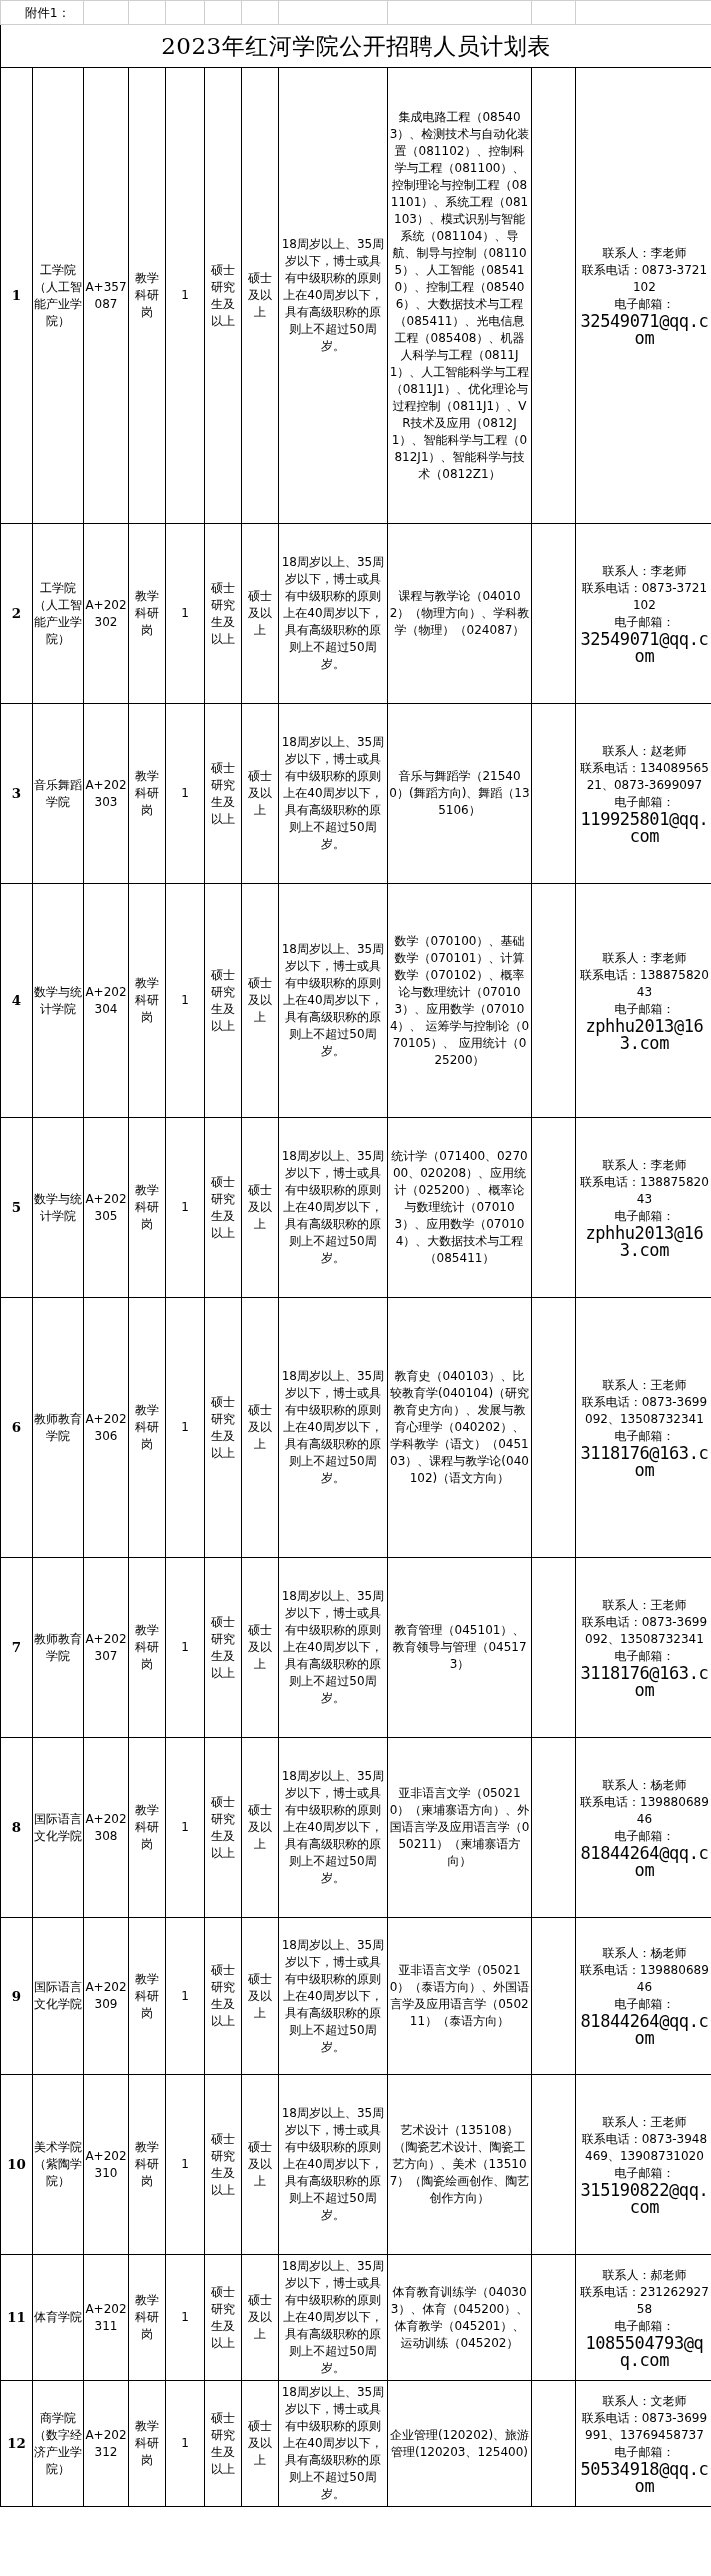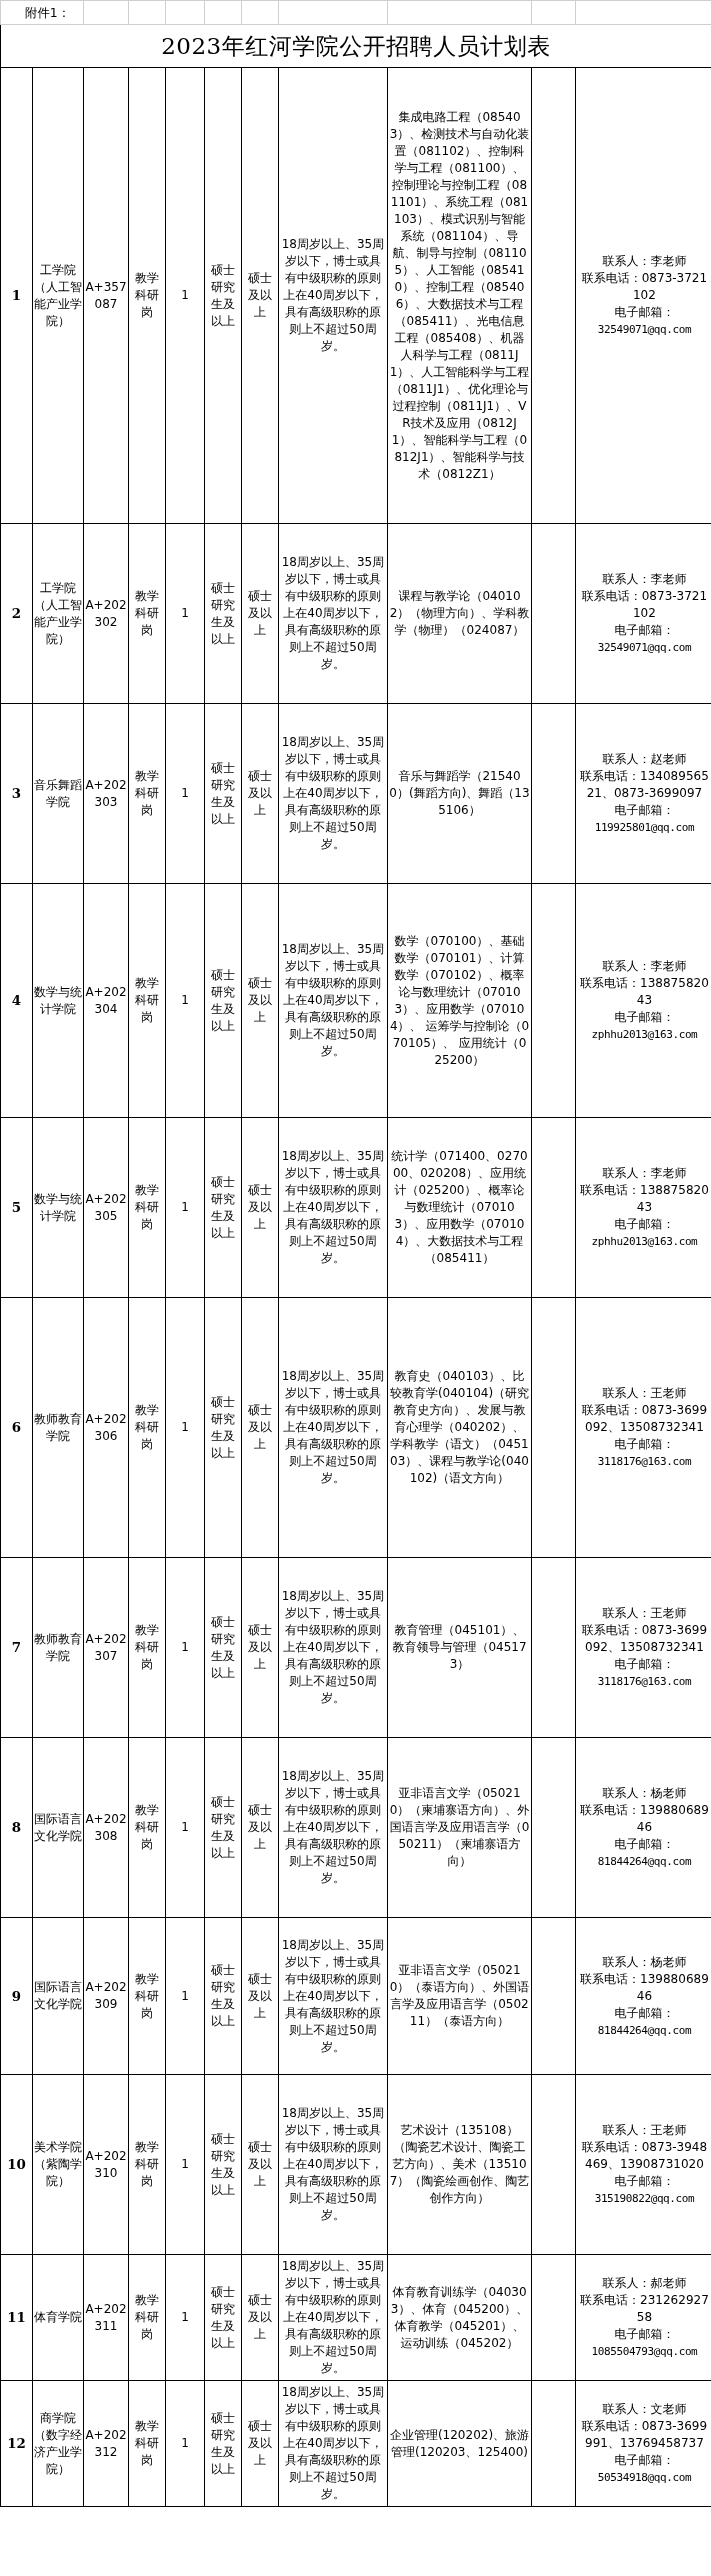--- a/index.html
+++ b/index.html
@@ -8,21 +8,21 @@
   table { border-collapse:collapse; table-layout:fixed; width:711px; }
   td, th { border:1px solid #000; padding:0 1px; font-size:12px; line-height:17px; vertical-align:middle; text-align:center; word-break:break-all; overflow:hidden; }
   .toprow td { border:1px solid #cfcfcf; height:23px; font-size:12.4px; text-align:left; padding-left:24px; }
   .titlerow td { border:1px solid #000; border-top:1px solid #cfcfcf; height:42px; font-family:"DejaVu Serif", serif; font-size:23px; font-weight:normal; text-align:center; letter-spacing:0.5px; }
   th { font-weight:bold; font-size:13.4px; line-height:17px; height:75px; }
   td.num { font-family:"DejaVu Serif", serif; font-weight:bold; font-size:13.4px; }
   td.left { text-align:center;margin-left:40px; }
   td.major { text-align:center; }
   td.contact { text-align:center; font-size:12px; padding-left:2.9px; }
   .contact .line { display:block; }
-  .email { font-family:"DejaVu Sans Mono", monospace; font-size:11px; letter-spacing:-0.4px; }
+  .email { font-family:"DejaVu Sans Mono", monospace; font-size:17px; letter-spacing:-0.4px; }
 </style>
 </head>
 <body>
 
 <div class="sheet">
   <table>
     <colgroup>
       <col style="width:32px">
         <col style="width:51px">
         <col style="width:45px">

